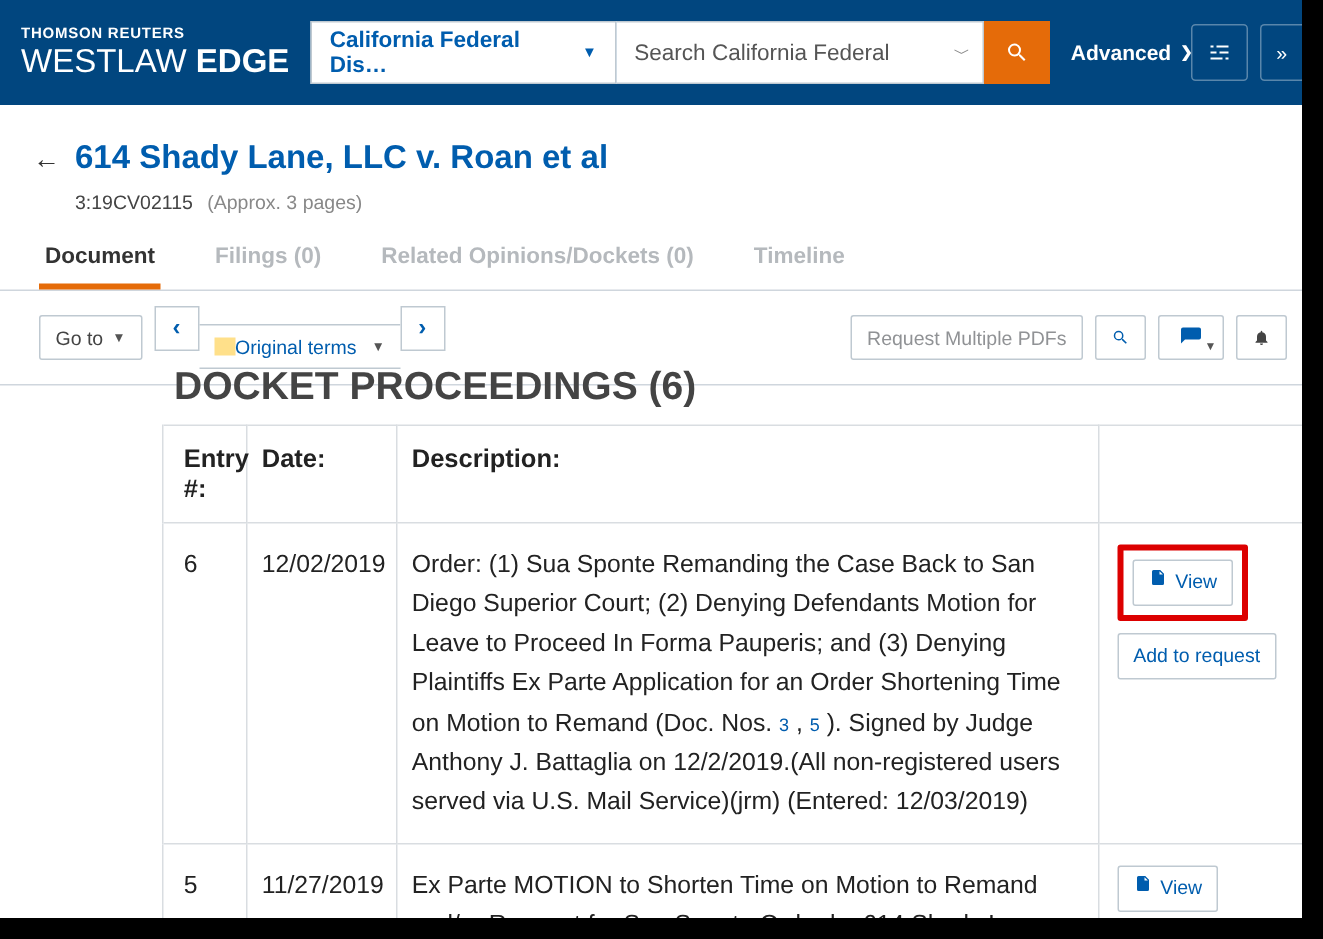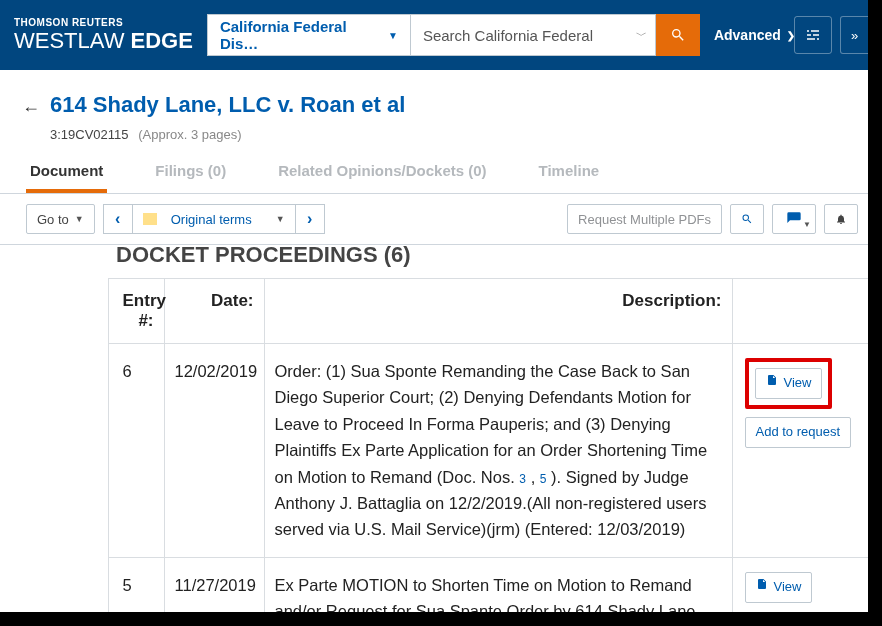--- a/index.html
+++ b/index.html
@@ -30,47 +30,47 @@
   .head-icon-btn.dbl { width: 28px; border-radius: 3px 0 0 3px; border-right: none; background: #01467f; }
 
   
   .title-row { padding: 22px 22px 6px 22px; display: flex; align-items: flex-start; }
   .back-arrow { font-size: 18px; color: #333; margin-right: 10px; margin-top: 4px; cursor: pointer; }
   .case-title { color: #005dae; font-size: 22px; font-weight: bold; }
   .case-sub { padding-left: 50px; font-size: 13px; color: #444; margin-top: 3px; }
   .case-sub .approx { color: #888; margin-left: 6px; }
 
   
-  .tabs { border-bottom: 1px solid #cfd6dd; display: flex; padding: 20px 26px 0 26px; gap: 44px; }
+  .tabs { border-bottom: 1px solid #cfd6dd; display: flex; padding: 20px 26px 0 26px; gap: 32px; }
   .tab { padding: 0 4px 10px 4px; font-size: 15px; font-weight: bold; color: #b5b9bd; cursor: pointer; }
   .tab.active { color: #333; border-bottom: 4px solid #e56b09; }
 
   
   .toolbar { display: flex; align-items: center; padding: 10px 0 10px 26px; border-bottom: 1px solid #cfd6dd; position: relative; }
   .btn { border: 1px solid #bfc9d1; background: #fff; height: 30px; display: inline-flex; align-items: center; padding: 0 10px; font-size: 13px; color: #333; cursor: pointer; border-radius: 2px; }
   .btn.goto { margin-right: 8px; color:#444; }
   .btn.goto .caret { margin-left: 6px; font-size: 9px; color: #555; }
   .nav-group { display: inline-flex; }
   .nav-btn { border: 1px solid #bfc9d1; background: #fff; width: 30px; height: 30px; display: inline-flex; align-items: center; justify-content: center; color: #005dae; font-weight: bold; cursor: pointer; }
-  .orig-terms { height: 30px; border-top: 1px solid #bfc9d1; border-bottom: 1px solid #bfc9d1; display: inline-flex; align-items: center; padding: 0 10px; font-size: 13px; color: #005dae; gap: 14px; }
+  .orig-terms { height: 30px; border-top: 1px solid #bfc9d1; border-bottom: 1px solid #bfc9d1; display: inline-flex; align-items: center; padding: 0 10px; font-size: 13px; color: #005dae; gap: 0; margin-top: 12px; }
   .orig-terms .swatch { width: 14px; height: 12px; background: #ffe08a; display:inline-block; }
   .orig-terms .caret { margin-left: 10px; font-size: 9px; color: #555; }
 
   .toolbar-right { position: absolute; right: 10px; display: flex; gap: 8px; align-items: center; }
   .btn.req { color: #909295; }
   .note-btn { width: 44px; justify-content: center; color:#005dae; position:relative; padding:0; }
   .note-btn .caret { font-size:8px; color:#555; position:absolute; right:4px; bottom:4px;}
   .small-btn { width: 34px; justify-content: center; color:#444; }
 
   
   .content { position: absolute; top: 234px; left: 0; right: 0; bottom: 0; overflow: hidden; }
-  .section-head { padding: 8px 0 10px 116px; font-size: 22px; font-weight: bold; color: #444; }
+  .section-head { padding: 8px 0 10px 116px; font-size: 26px; font-weight: bold; color: #444; }
 
   table.docket { width: 100%; border-collapse: collapse; table-layout: fixed; }
-  table.docket th { text-align: right; font-size: 17px; font-weight: bold; color: #222; padding: 12px 10px; border-top: 1px solid #d9dde1; border-bottom: 1px solid #d9dde1; border-right: 1px solid #d9dde1; vertical-align: top; margin-left: 44px; }
+  table.docket th { text-align: left; font-size: 17px; font-weight: bold; color: #222; padding: 12px 10px; border-top: 1px solid #d9dde1; border-bottom: 1px solid #d9dde1; border-right: 1px solid #d9dde1; vertical-align: top; margin-left: 44px; }
   table.docket td { font-size: 16.5px; color: #222; padding: 14px 10px; border-bottom: 1px solid #d9dde1; border-right: 1px solid #d9dde1; vertical-align: top; line-height: 1.6; }
   .col-entry { width: 56px; padding-left: 14px !important; }
   .col-date  { width: 100px; }
   .col-desc  { }
   .col-act   { width: 136px; border-right: none !important; }
   .docket td.col-act, .docket th.col-act { padding-left: 12px; }
   .spacer-col { width: 108px; border-right: 1px solid #d9dde1 !important; border-bottom: none !important; }
   .doc-link { color: #005dae; font-size: 12px; }
 
   .view-btn { border:1px solid #bfc9d1; background:#fff; display:inline-flex; align-items:flex-start; gap:6px; padding: 4px 10px; font-size:13px; color:#005dae; border-radius:2px; cursor:pointer; }

